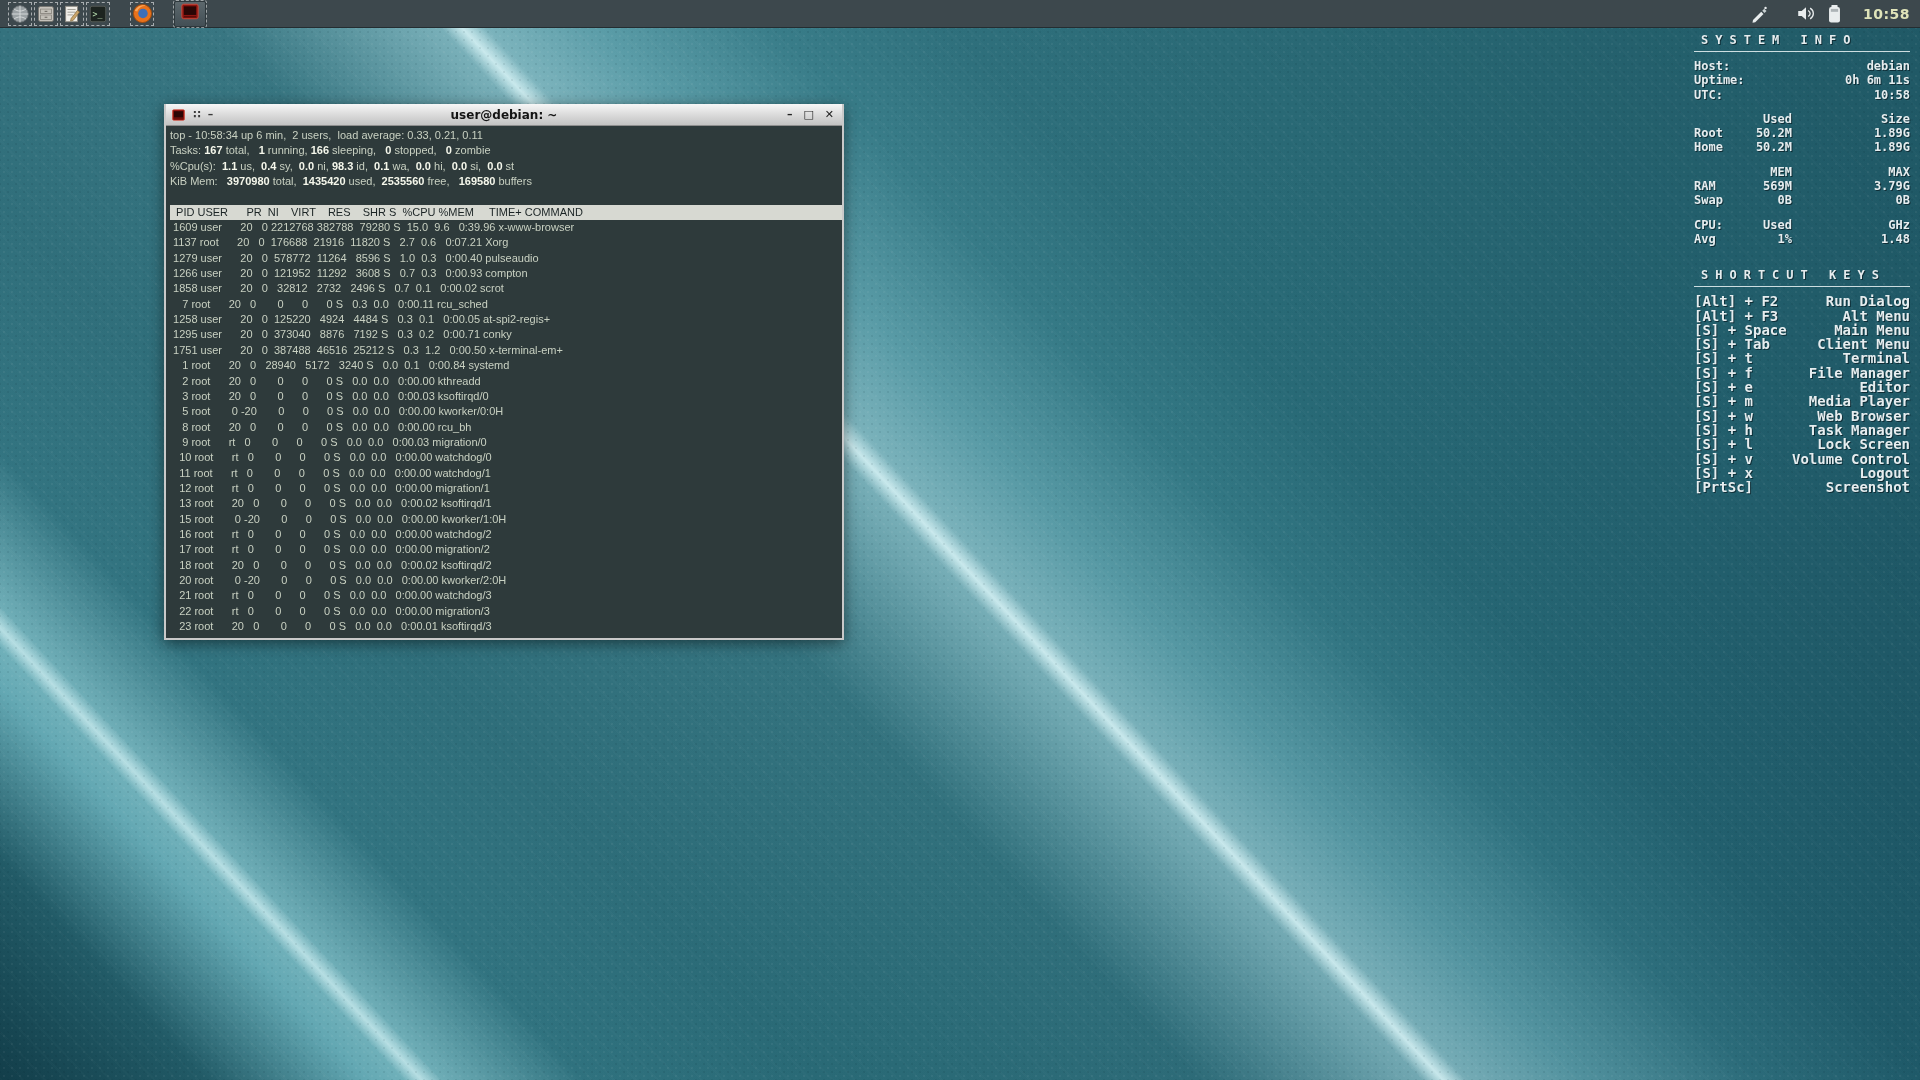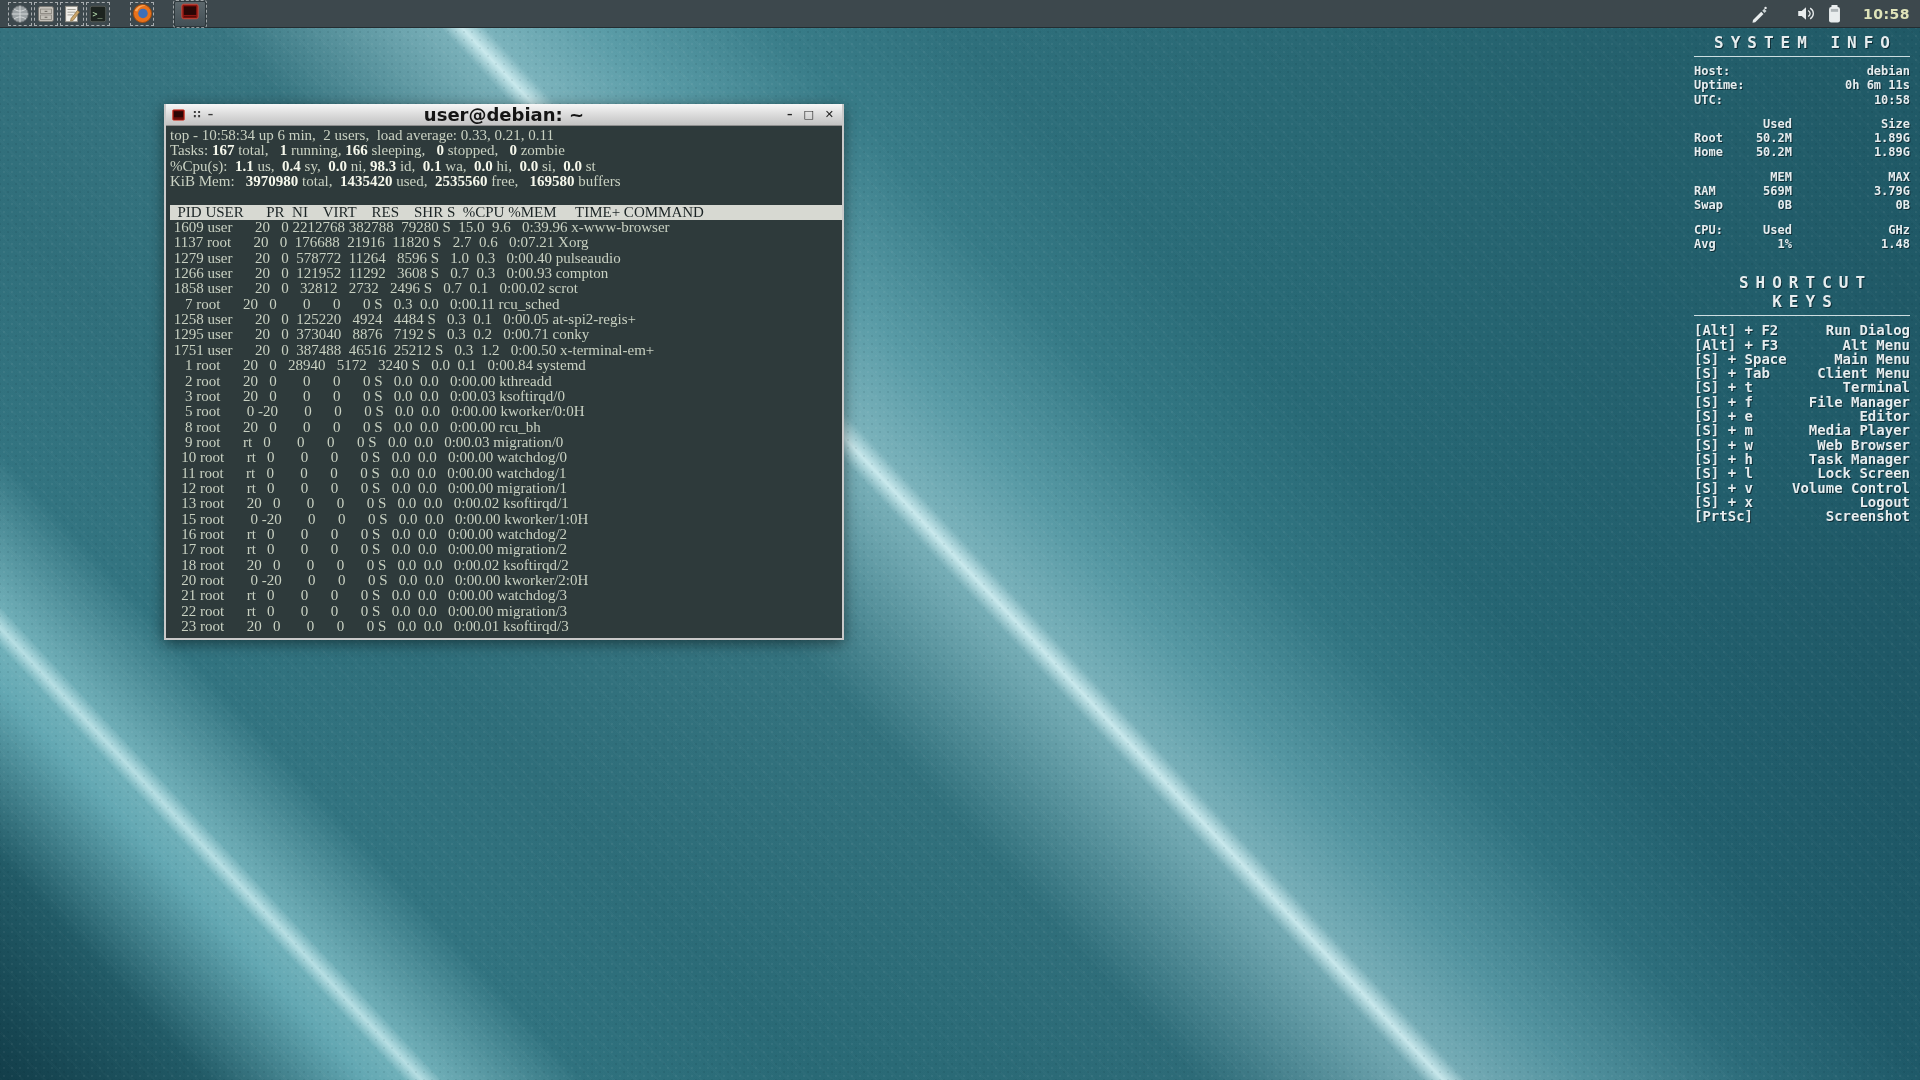--- a/index.html
+++ b/index.html
@@ -41,34 +41,34 @@
   .tray-icon{display:flex;align-items:center;justify-content:center;}
   .clock{font-weight:bold;font-size:14px;color:var(--clock-color);letter-spacing:.5px;}
 
   
   .terminal{position:absolute;left:164px;top:104px;width:676px;z-index:4;
     border:2px solid #c9c9c9;border-top:none;box-shadow:0 3px 14px rgba(0,0,0,.5);}
   .titlebar{position:relative;height:21px;background:linear-gradient(var(--titlebar-from),#d6d6d6 60%,var(--titlebar-to));
     border-bottom:1px solid #8e8e8e;display:flex;align-items:center;cursor:default;}
   .tb-left{display:flex;align-items:center;gap:7px;padding-left:5px;}
   .tb-glyph{font-size:11px;font-weight:bold;color:#3a3a3a;line-height:1;cursor:pointer;}
-  .tb-title{position:absolute;left:0;right:0;text-align:center;font-size:18px;font-weight:bold;color:#141414;}
+  .tb-title{position:absolute;left:0;right:0;text-align:center;font-size:12px;font-weight:bold;color:#141414;}
   .tb-right{margin-left:auto;display:flex;align-items:center;gap:11px;padding-right:8px;position:relative;z-index:1;}
   .tb-btn{font-size:11px;font-weight:bold;color:#222;line-height:1;cursor:pointer;}
   .term-body{background:var(--terminal-bg);padding:2px 0 4px 4px;}
-  .tline{height:15.35px;line-height:15.35px;font-family:Liberation Serif, serif;
-    font-size:15px;white-space:pre;color:var(--terminal-text);}
+  .tline{height:15.35px;line-height:15.35px;font-family:Liberation Sans, sans-serif;
+    font-size:11px;white-space:pre;color:var(--terminal-text);}
   .tline .b{font-weight:bold;color:var(--terminal-bold);}
   .tline.hdr{background:var(--header-bg);color:var(--header-text);}
 
   
   .conky{position:absolute;left:1694px;top:33px;width:216px;z-index:3;
     font-family:"DejaVu Sans Mono",monospace;font-weight:bold;color:var(--conky-text);
     text-shadow:1px 1px 0 rgba(0,10,14,.55);}
-  .c-title{font-size:16px;letter-spacing:7px;text-align:center;padding-left:7px;}
+  .c-title{font-size:12px;letter-spacing:7px;text-align:left;padding-left:7px;}
   .c-rule{height:1px;background:rgba(235,244,246,.85);margin:4px 0 7px 0;}
   .crow{display:grid;grid-template-columns:46px 52px 1fr;font-size:12px;line-height:14.3px;}
   .crow .c1,.crow .c2{text-align:right;}
   .cgap{height:10px;}
   .c-section2{margin-top:22px;}
   .srow{display:flex;justify-content:space-between;font-size:14px;line-height:14.3px;}
 </style>
 </head>
 <body>
 

